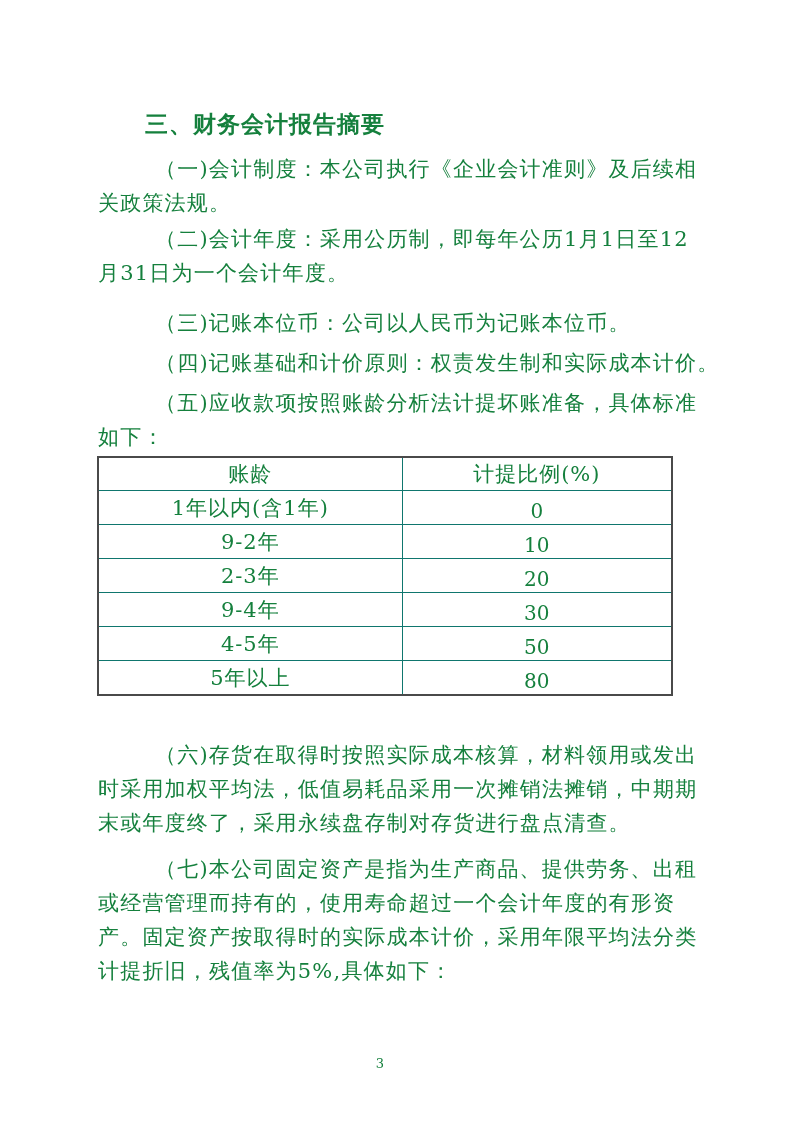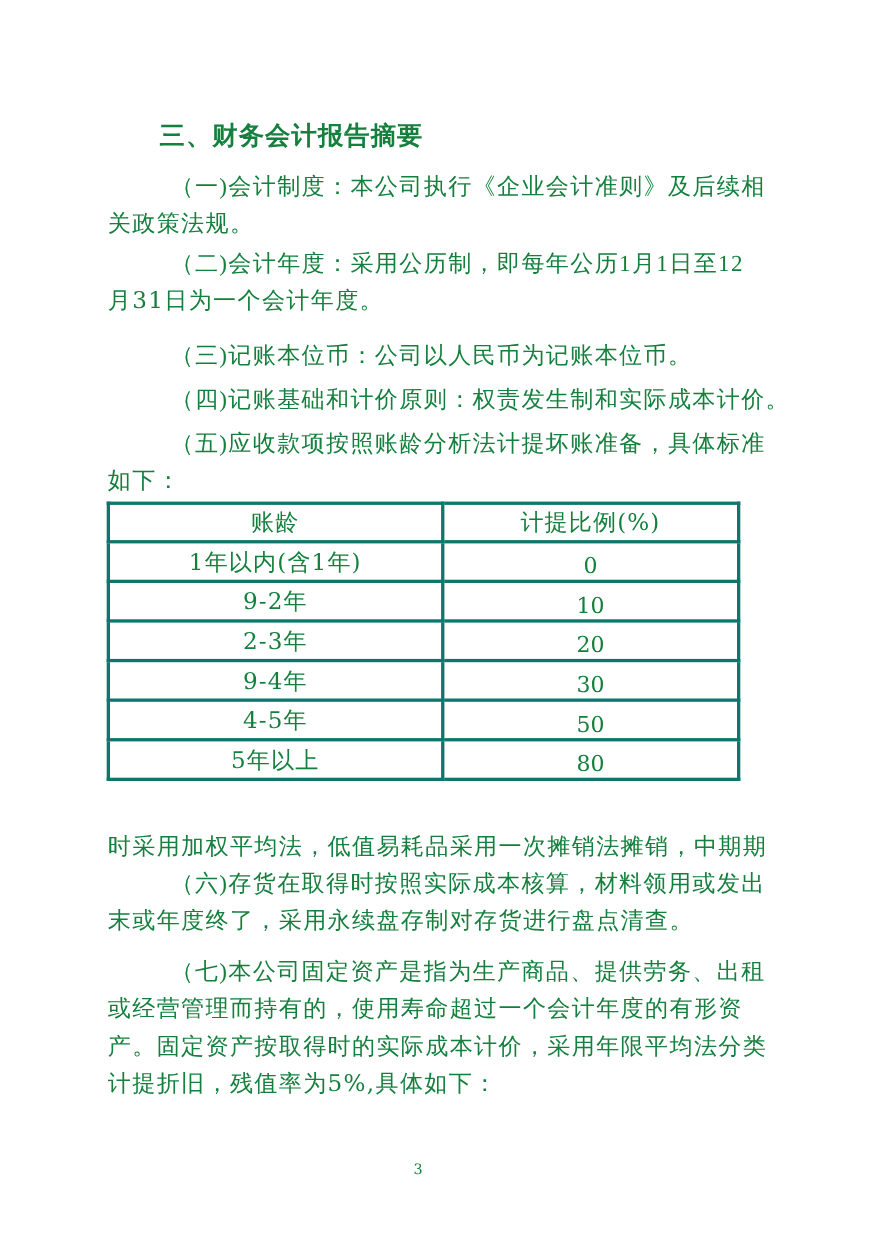--- a/index.html
+++ b/index.html
@@ -26,38 +26,38 @@
     letter-spacing:1px;
     white-space:nowrap;
   }
   .para { margin:0; font-size:21px; }
   .para .line {
     height:34px; line-height:34px;
     letter-spacing:1.2px;
     white-space:nowrap;
     overflow:hidden;
   }
-  .indent { padding-left:57px;font-family:Liberation Serif, serif; }
+  .indent { padding-left:57px; }
   .mt-p1 { margin-top:11px; }
   .mt-p2 { margin-top:2px; }
   .mt-p3 { margin-top:16px; }
   .mt-p4 { margin-top:6px; }
   .mt-p5 { margin-top:6px; }
   .mt-p6 { margin-top:42px; }
   .mt-p7 { margin-top:12px; }
   .aging-table {
     margin-top:2px;
     margin-left:-1px;
     width:576px;
     border-collapse:collapse;
     table-layout:fixed;
     border:2px solid #4a4a4a;
   }
   .aging-table td {
-    border:3px solid #0f766e;
+    border:1px solid #0f766e;
     height:32px;
     text-align:center;
     font-size:21px;
     letter-spacing:1px;
     padding:0;
   }
   .aging-table .col-age  { width:53%; vertical-align:middle; }
   .aging-table .col-ratio{ width:47%; vertical-align:middle; }
   .aging-table td.ratio-val {
     vertical-align:bottom;
@@ -132,22 +132,22 @@
           <td class="col-ratio ratio-val">50</td>
         </tr>
         <tr>
           <td class="col-age">5年以上</td>
           <td class="col-ratio ratio-val">80</td>
         </tr>
       </tbody>
     </table>
 
     <div class="para mt-p6">
+      <div class="line indent">（六)存货在取得时按照实际成本核算，材料领用或发出</div>
       <div class="line">时采用加权平均法，低值易耗品采用一次摊销法摊销，中期期</div>
-      <div class="line indent">（六)存货在取得时按照实际成本核算，材料领用或发出</div>
       <div class="line">末或年度终了，采用永续盘存制对存货进行盘点清查。</div>
     </div>
 
     <div class="para mt-p7">
       <div class="line indent">（七)本公司固定资产是指为生产商品、提供劳务、出租</div>
       <div class="line">或经营管理而持有的，使用寿命超过一个会计年度的有形资</div>
       <div class="line">产。固定资产按取得时的实际成本计价，采用年限平均法分类</div>
       <div class="line">计提折旧，残值率为5%,具体如下：</div>
     </div>
 

